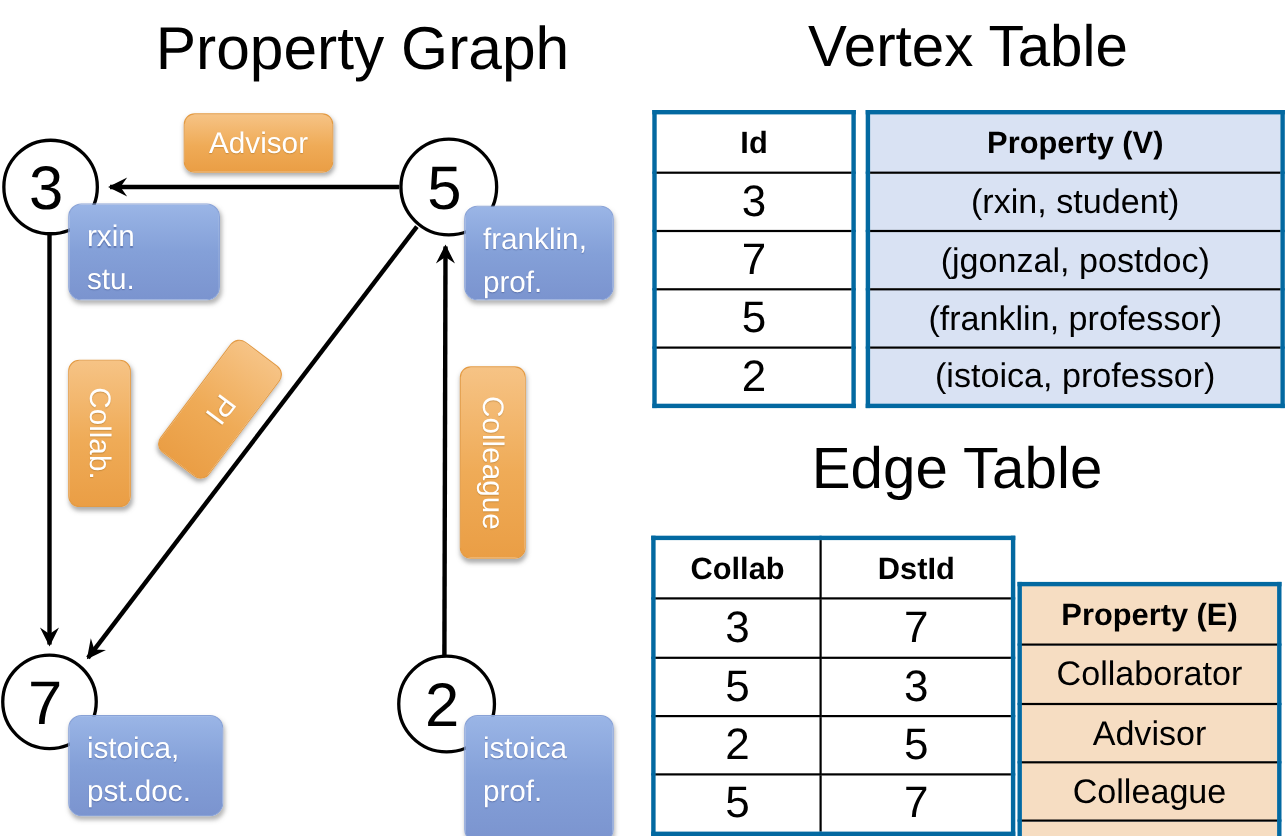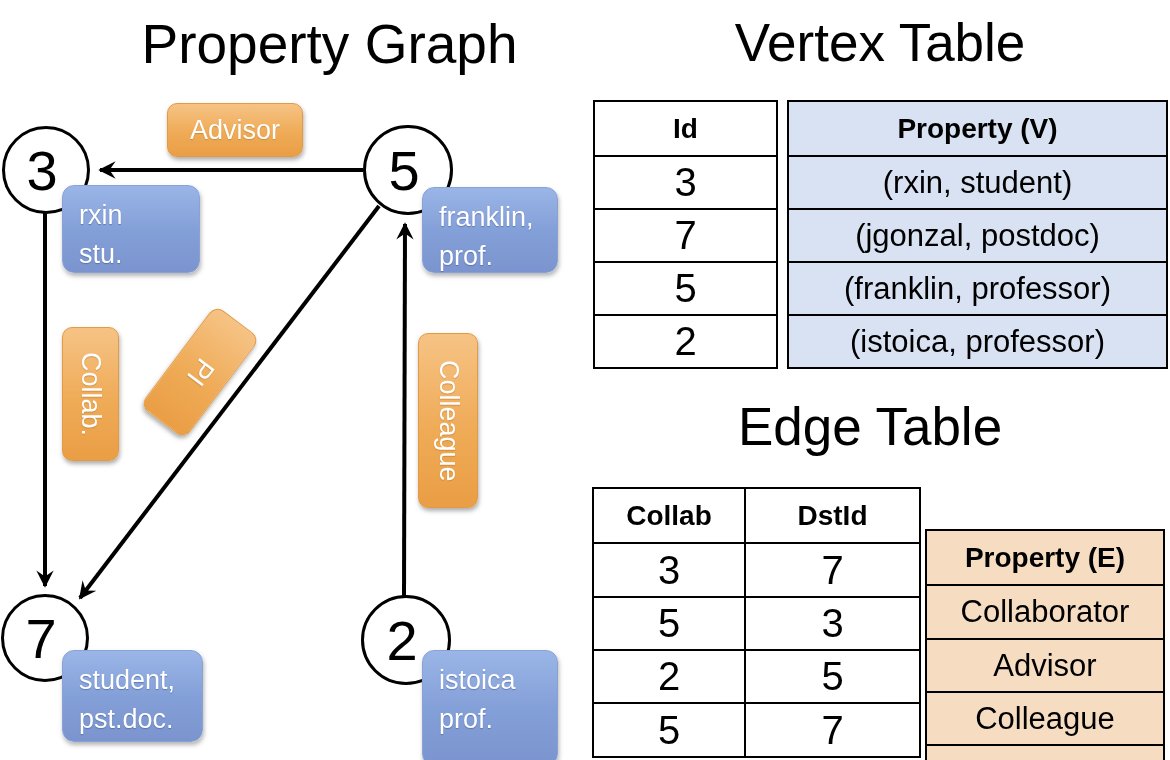--- a/index.html
+++ b/index.html
@@ -25,21 +25,21 @@
         text-shadow:1px 0 1px rgba(150,100,30,.4);}
 
   .bbox{position:absolute;background:linear-gradient(180deg,#9AB5E6 0%,#84A0D8 50%,#7B94CF 100%);
         border:1px solid #89A2D6;border-radius:12px;box-shadow:1px 3px 4px rgba(110,110,110,.5);
         box-sizing:border-box;padding:10px 0 0 16px;line-height:1.45;}
   .bbox div{color:#fff;font-size:27px;font-weight:300;text-shadow:0 1px 1px rgba(60,80,140,.5);}
 
   table.tbl{position:absolute;border-collapse:collapse;table-layout:fixed;background:#fff;}
   table.tbl td,table.tbl th{border:2px solid #000;text-align:center;vertical-align:middle;
         padding:0;overflow:hidden;white-space:nowrap;}
-  table.tbl{border:2px solid #0369a1;}
+  table.tbl{border:4px solid #0369a1;}
   th.hdr{font-size:28px;font-weight:bold;color:#000;}
   td.num{font-size:40px;font-weight:300;color:#000;}
   td.prop{font-size:31px;font-weight:300;color:#000;}
   .bluebg{background:#D9E2F3;}
   .orangebg{background:#F6DDC2;}
 </style>
 </head>
 <body>
 
 <div class="canvas">
@@ -86,21 +86,21 @@
 
   <div class="bbox" style="left:62px;top:185px;width:138px;height:88px;">
     <div>rxin</div>
     <div>stu.</div>
   </div>
   <div class="bbox" style="left:422px;top:187px;width:136px;height:86px;">
     <div>franklin,</div>
     <div>prof.</div>
   </div>
   <div class="bbox" style="left:62px;top:650px;width:141px;height:92px;">
-    <div>student,</div>
+    <div>istoica,</div>
     <div>pst.doc.</div>
   </div>
   <div class="bbox" style="left:422px;top:650px;width:136px;height:116px;">
     <div>istoica</div>
     <div>prof.</div>
   </div>
 
   <div class="title vt-title">Vertex Table</div>
 
   <table class="tbl" style="left:593px;top:100px;width:185px;">

